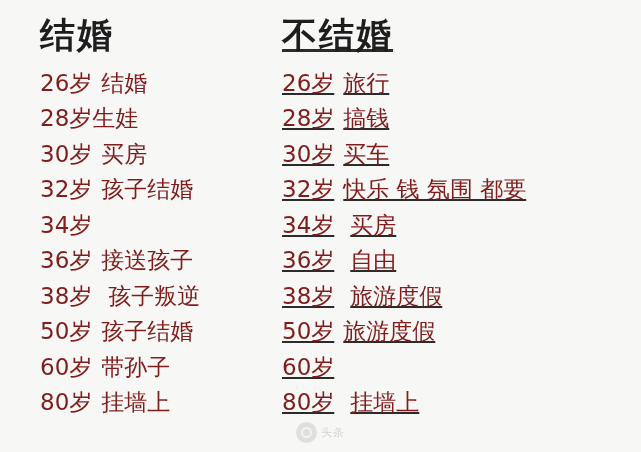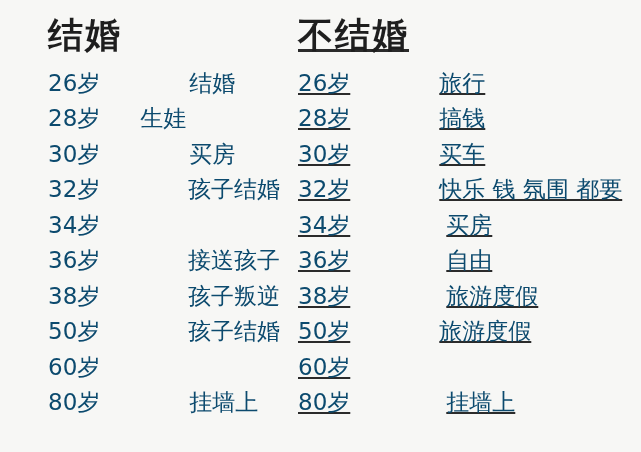--- a/index.html
+++ b/index.html
@@ -22,21 +22,20 @@
     padding: 14px 0 0 0;
     position: relative;
   }
   .columns {
     display: flex;
     flex-direction: row;
     align-items: flex-start;
   }
   .col {
     box-sizing: border-box;
-    margin-left: 8px;
   }
   .col-left {
     width: 272px;
     padding-left: 40px;
   }
   .col-right {
     width: 369px;
     padding-left: 10px;
     text-decoration: underline;
   }
@@ -52,23 +51,22 @@
   .rows {
     display: flex;
     flex-direction: column;
   }
   .row {
     display: flex;
     flex-direction: row;
     align-items: baseline;
     font-size: 23px;
     line-height: 35.5px;
-    color: #0c4a6e;
+    color: #7f1d1d;
     white-space: nowrap;
-    gap: 40px;
   }
   .age {
     display: inline-block;
   }
   .gap {
     display: inline-block;
     width: 9px;
   }
   .gap-wide {
     display: inline-block;
@@ -170,20 +168,21 @@
 
         <div class="row">
           <span class="age">50岁</span>
           <span class="gap"></span>
           <span class="label">孩子结婚</span>
         </div>
 
         <div class="row">
           <span class="age">60岁</span>
           <span class="gap"></span>
+          <span class="label">带孙子</span>
         </div>
 
         <div class="row">
           <span class="age">80岁</span>
           <span class="gap"></span>
           <span class="label">挂墙上</span>
         </div>
 
       </div>
     </div>
@@ -249,13 +248,17 @@
           <span class="age">80岁</span>
           <span class="gap-wide"></span>
           <span class="label">挂墙上</span>
         </div>
 
       </div>
     </div>
 
   </div>
 
+  <div class="watermark">
+    <div class="wm-circle"></div>
+    <div class="wm-text">头条</div>
+  </div>
 </div>
 
 </body></html>

